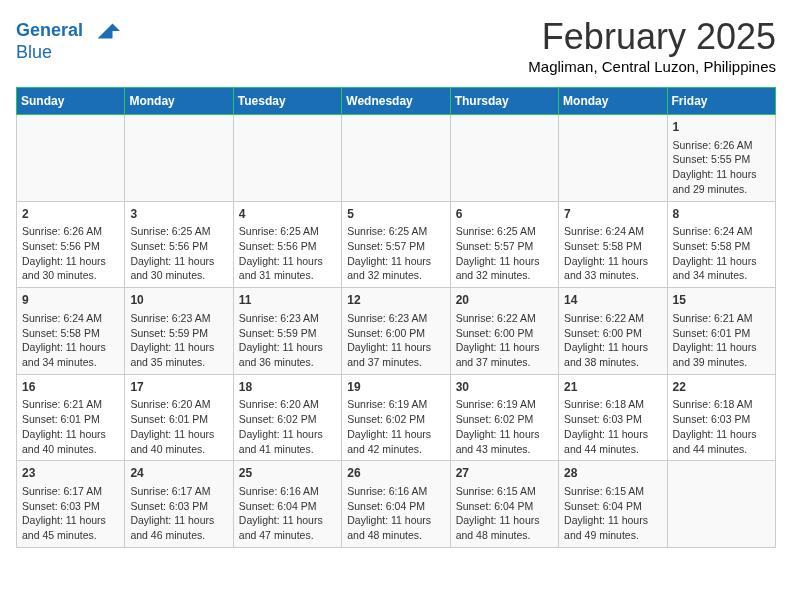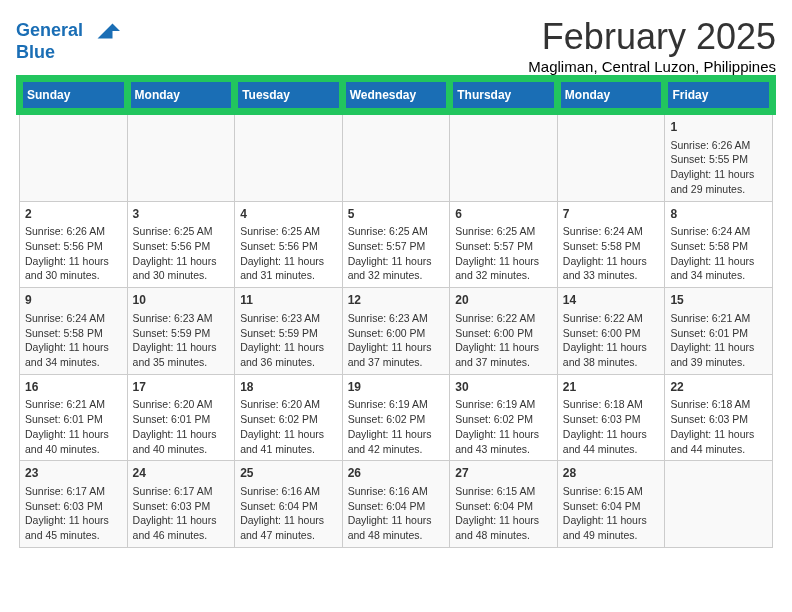--- a/index.html
+++ b/index.html
@@ -7,21 +7,21 @@
       font-family: Arial, sans-serif;
       background: #fff;
       width: 792px;
       min-height: 612px;
       padding: 16px;
     }
     .header {
       display: flex;
       justify-content: space-between;
       align-items: flex-start;
-      margin-bottom: 0;
+      margin-bottom: 12px;
     }
     .logo {
       display: flex;
       align-items: center;
     }
     .logo-text {
       font-size: 18px;
       font-weight: bold;
       color: #333;
       line-height: 1.2;
@@ -51,21 +51,21 @@
       border-collapse: collapse;
       font-size: 11px;
     }
     thead tr th {
       background-color: #1a6eb5;
       color: #fff;
       padding: 6px 4px;
       text-align: left;
       font-size: 12px;
       font-weight: bold;
-      border: 7px solid #22c55e;
+      border: 1px solid #22c55e;
     }
     tbody tr td {
       border: 1px solid #ccc;
       vertical-align: top;
       padding: 4px 5px;
       width: calc(100% / 7);
       min-height: 80px;
       color: #333;
       line-height: 1.4;
     }
@@ -96,21 +96,21 @@
   <div class="logo">
     <div>
       <div style="display:flex;align-items:center;">
         <div class="logo-text">
           <span>General</span>
           <svg class="logo-icon" viewBox="0 0 40 30" style="display:inline-block;vertical-align:middle;margin-left:2px;">
             <polygon points="10,25 30,5 40,15 30,15 30,25" fill="#1a6eb5"></polygon>
           </svg>
         </div>
       </div>
-      <div style="color:#1a6eb5;font-size:18px;font-weight:bold;margin-top:-4px;">Blue</div>
+      <div style="color:#1a6eb5;font-size:18px;font-weight:normal;margin-top:-4px;">Blue</div>
     </div>
   </div>
   <div class="title-block">
     <div class="month-title">February 2025</div>
     <div class="location">Magliman, Central Luzon, Philippines</div>
   </div>
 </div>
 
 <table>
   <thead>

